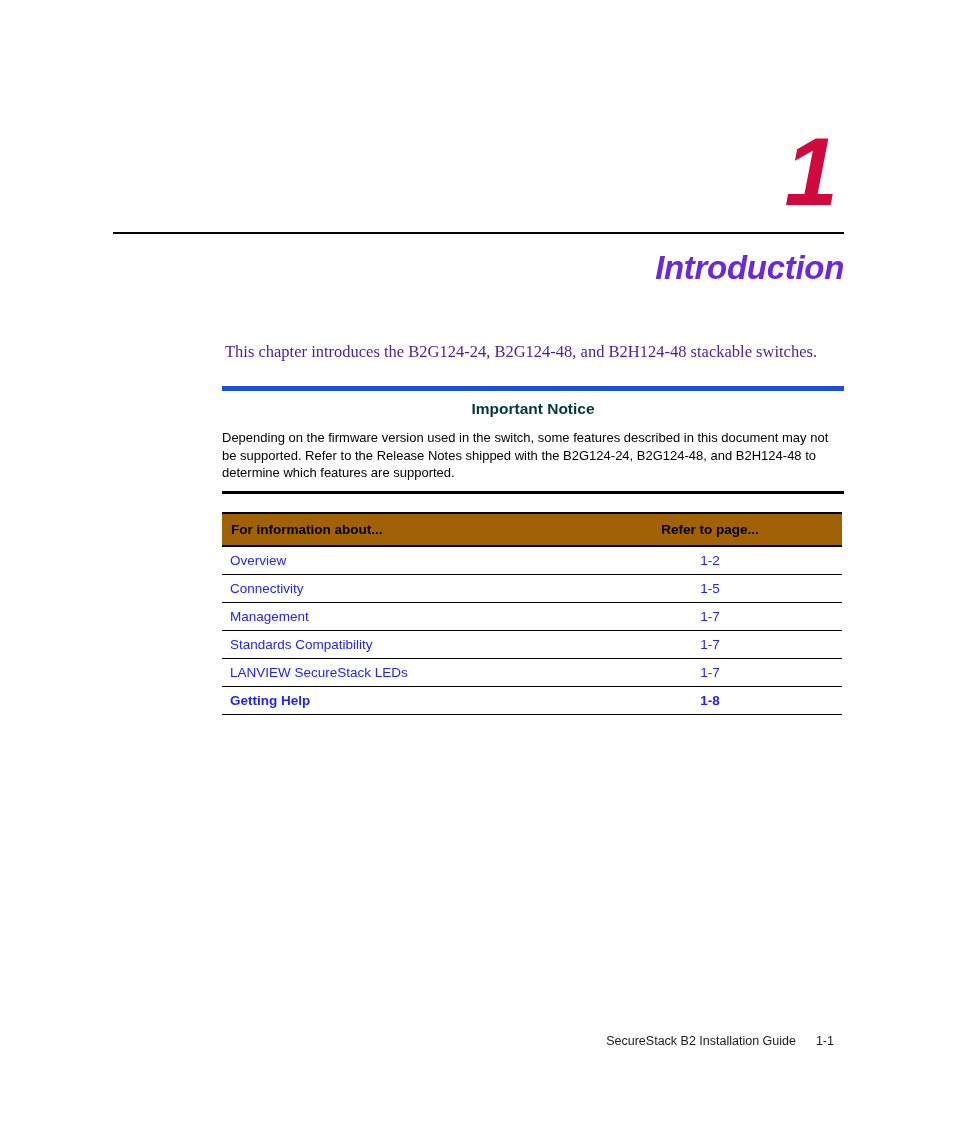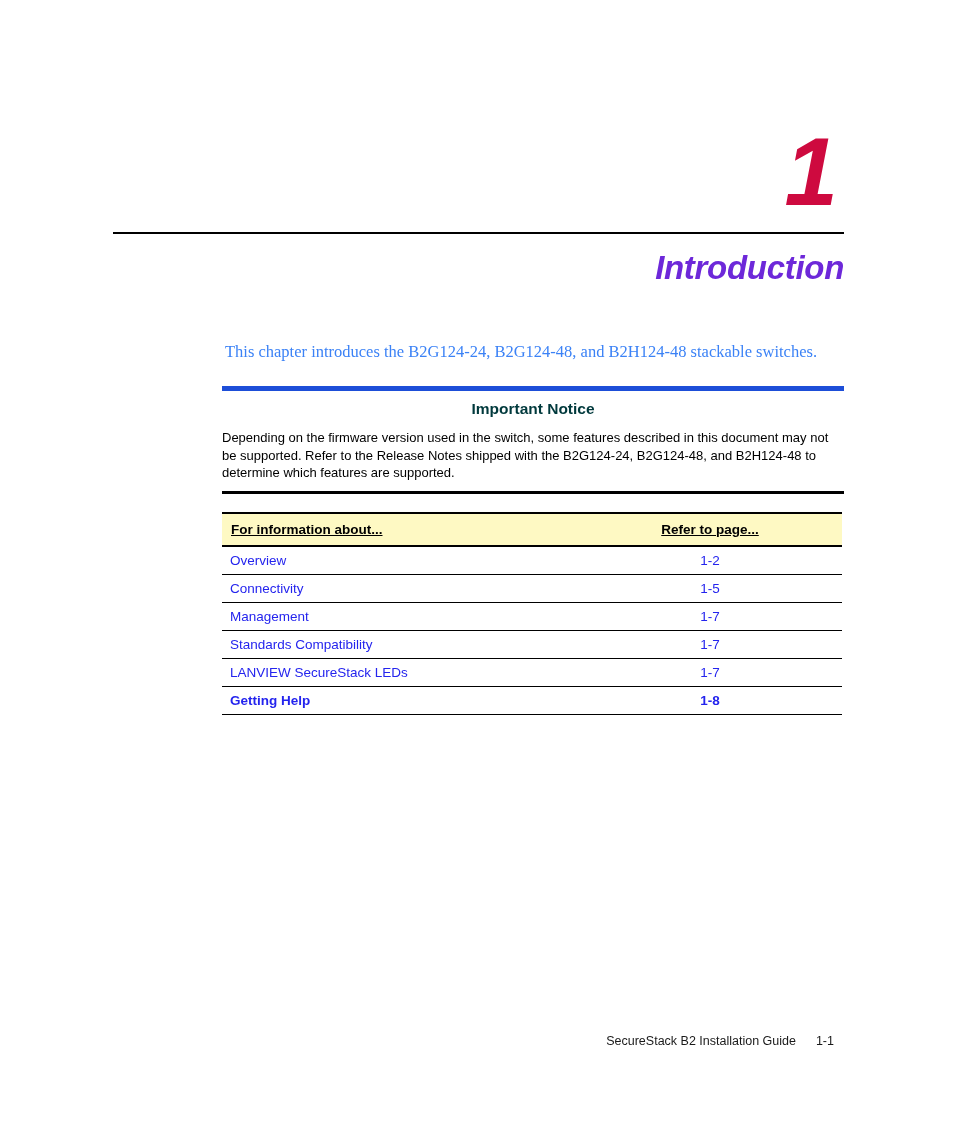--- a/index.html
+++ b/index.html
@@ -67,21 +67,21 @@
 
   
   .intro-paragraph {
     position: absolute;
     left: 225px;
     top: 342px;
     width: 640px;
     font-family: "Liberation Serif", serif;
     font-size: 16.5px;
     line-height: 20px;
-    color: #3b82f6;
+    color: #4c1d95;
     white-space: nowrap;
   }
 
   
   .notice {
     position: absolute;
     left: 222px;
     top: 386px;
     width: 622px;
     border-top: 5px solid #1d4ed8;
@@ -114,30 +114,29 @@
     width: 620px;
     border-collapse: collapse;
     table-layout: fixed;
   }
   .refer-table th,
   .refer-table td {
     padding: 0;
     margin: 0;
   }
   .refer-table thead th {
-    background: #fef9c3;
+    background: #a16207;
     height: 31px;
     font-family: "Liberation Sans", sans-serif;
     font-weight: bold;
     font-size: 13.5px;
     color: #000000;
     vertical-align: middle;
     border-top: 2px solid #000000;
     border-bottom: 2px solid #000000;
-    text-decoration: underline;
   }
   .refer-table thead th.col-topic {
     text-align: left;
     padding-left: 9px;
   }
   .refer-table thead th.col-page {
     text-align: center;
     width: 200px;
     padding-right: 32px;
   }

